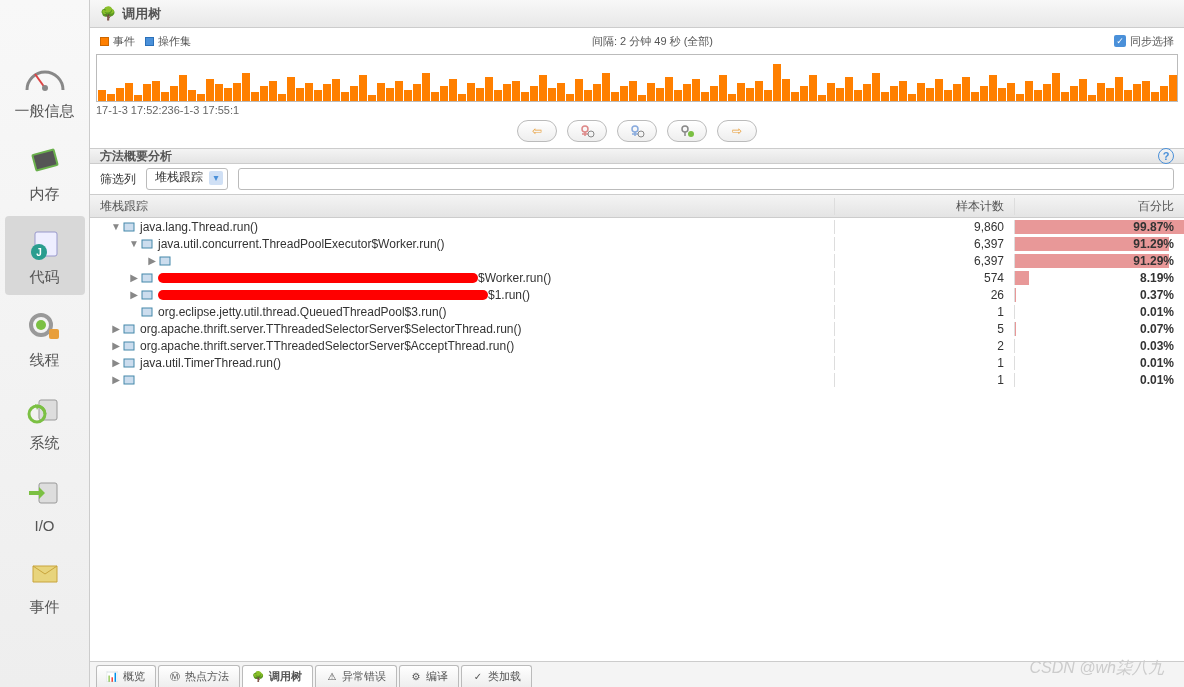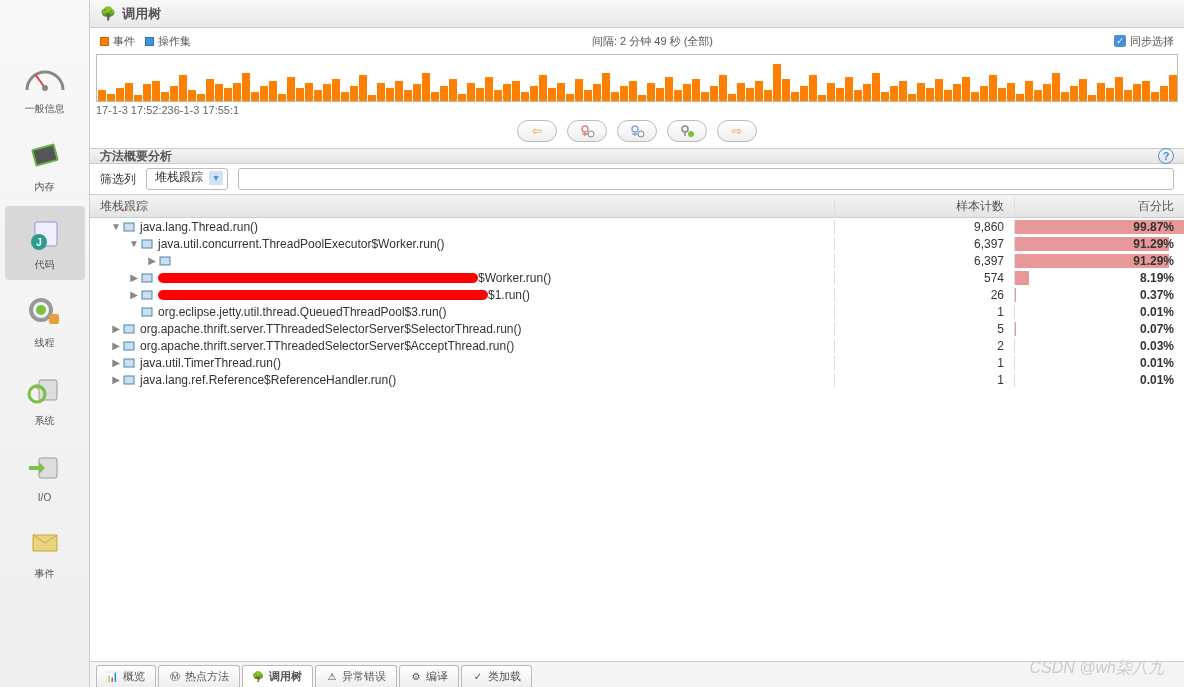--- a/index.html
+++ b/index.html
@@ -4,21 +4,21 @@
 <style>
 * { box-sizing: border-box; margin: 0; padding: 0; }
 body { font-family: -apple-system, "Helvetica Neue", Arial, sans-serif; font-size: 12px; background: #f0f0f0; color: #333; width: 1184px; height: 687px; overflow: hidden; position: relative; }
 .main-layout { display: flex; height: 100%; }
 
 
 .sidebar { width: 90px; background: linear-gradient(#f8f8f8, #eeeeee); border-right: 1px solid #ccc; display: flex; flex-direction: column; align-items: center; padding-top: 50px; }
 .sidebar-item { width: 80px; display: flex; flex-direction: column; align-items: center; padding: 8px 0; margin-bottom: 4px; cursor: pointer; border-radius: 4px; }
 .sidebar-item.active { background: #d8d8d8; }
 .sidebar-icon { width: 48px; height: 40px; display: flex; align-items: center; justify-content: center; margin-bottom: 4px; }
-.sidebar-label { font-size: 10px; color: #555; }
+.sidebar-label { font-size: 15px; color: #555; }
 
 
 .content { flex: 1; display: flex; flex-direction: column; background: #fff; }
 
 
 .title-bar { height: 28px; background: linear-gradient(#f8f8f8, #e8e8e8); border-bottom: 1px solid #ccc; display: flex; align-items: center; padding: 0 10px; font-size: 13px; font-weight: bold; color: #555; }
 .title-bar .tree-glyph { color: #4a90d9; margin-right: 6px; }
 
 
 .legend-row { height: 26px; display: flex; align-items: center; padding: 0 10px; font-size: 11px; color: #555; }
@@ -471,21 +471,20 @@
           </div>
           <div class="tree-row">
             <div class="col-name">
               <span class="indent" style="width: 10px;"></span>
               <span class="expander">▶</span>
               <span class="method-icon">
                 <svg width="12" height="10">
                   <rect x="1" y="1" width="10" height="8" fill="#cde" stroke="#48a"></rect>
                 </svg>
               </span>
-              <span>java.lang.ref.Reference$ReferenceHandler.run()</span>
             </div>
             <div class="col-count">1</div>
             <div class="col-pct"><div class="pct-bar" style="width: 0.01%;"></div><span class="pct-text">0.01%</span></div>
           </div>
         </div>
     </div>
 
     <div class="bottom-tabs" id="bottom-tabs">
         <div class="btab">
           <span class="btab-icon">📊</span>

